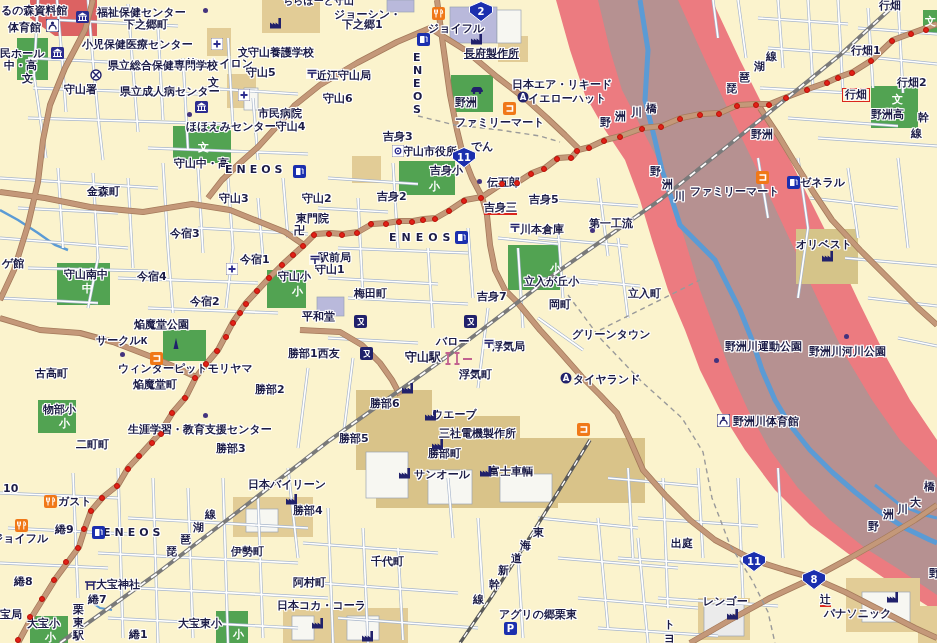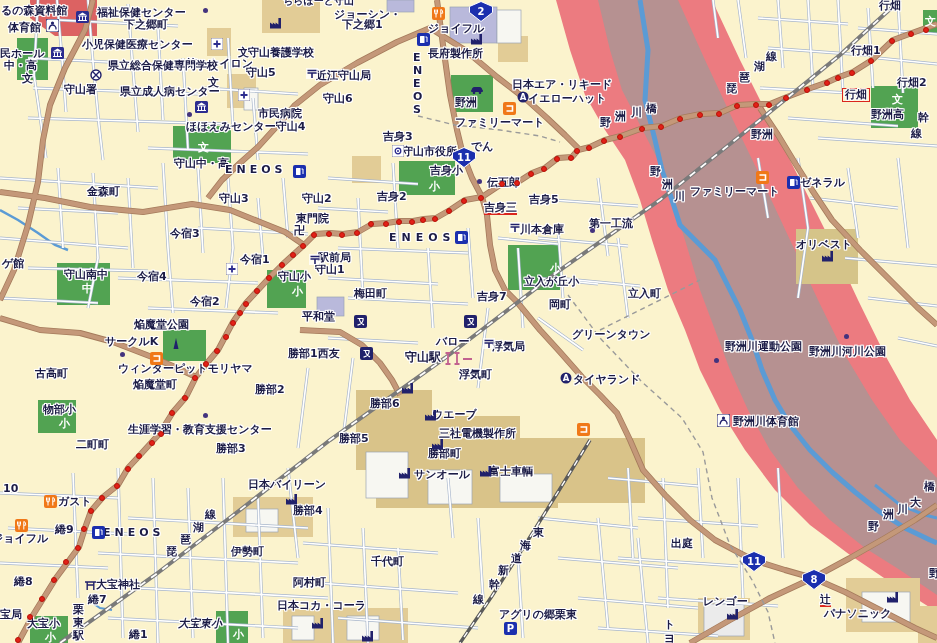--- a/index.html
+++ b/index.html
@@ -353,21 +353,21 @@
       <div class="lbl" style="left: 120px; top: 86px;">県立成人病センター</div>
       <div class="lbl" style="left: 208px; top: 77px;">文</div>
       <div class="lbl" style="left: 258px; top: 108px;">市民病院</div>
       <div class="lbl" style="left: 186px; top: 121px;">ほほえみセンター守山4</div>
       <div class="lbl" style="left: 316px; top: 70px;">近江守山局</div>
       <div class="lbl" style="left: 323px; top: 93px;">守山6</div>
       <div class="lbl" style="left: 283px; top: -4px; font-size: 10px;">ちらほーと守山</div>
       <div class="lbl" style="left: 334px; top: 9px;">ジョーシン・</div>
       <div class="lbl" style="left: 342px; top: 19px;">下之郷1</div>
       <div class="lbl" style="left: 428px; top: 23px;">ジョイフル</div>
-      <div class="lbl" style="left: 428px; top: 48px;">長府製作所</div>
+      <div class="lbl" style="left: 464px; top: 48px; text-decoration: underline;">長府製作所</div>
       <div class="lbl" style="left: 413px; top: 52px;">E</div>
       <div class="lbl" style="left: 413px; top: 65px;">N</div>
       <div class="lbl" style="left: 413px; top: 78px;">E</div>
       <div class="lbl" style="left: 413px; top: 91px;">O</div>
       <div class="lbl" style="left: 413px; top: 104px;">S</div>
       <div class="lbl" style="left: 455px; top: 97px;">野洲</div>
       <div class="lbl" style="left: 512px; top: 79px;">日本エア・リキード</div>
       <div class="lbl" style="left: 528px; top: 93px;">イエローハット</div>
       <div class="lbl" style="left: 455px; top: 117px;">ファミリーマート</div>
       <div class="lbl" style="left: 471px; top: 141px;">でん</div>
@@ -409,21 +409,21 @@
       <div class="lbl" style="left: 628px; top: 288px;">立入町</div>
       <div class="lbl" style="left: 302px; top: 311px;">平和堂</div>
       <div class="lbl" style="left: 436px; top: 316px; margin-top: 20px;">バロー</div>
       <div class="lbl" style="left: 288px; top: 348px;">勝部1西友</div>
       <div class="lbl" style="left: 405px; top: 351px; font-size: 12px; font-weight: 800;">守山駅</div>
       <div class="lbl" style="left: 459px; top: 369px;">浮気町</div>
       <div class="lbl" style="left: 492px; top: 341px;">浮気局</div>
       <div class="lbl" style="left: 572px; top: 329px;">グリーンタウン</div>
       <div class="lbl" style="left: 573px; top: 374px;">タイヤランド</div>
       <div class="lbl" style="left: 134px; top: 319px;">焔魔堂公園</div>
-      <div class="lbl" style="left: 105px; top: 336px;">サークルK</div>
+      <div class="lbl" style="left: 96px; top: 336px; font-family: Liberation Mono, monospace;">サークルK</div>
       <div class="lbl" style="left: 118px; top: 363px;">ウィンターピットモリヤマ</div>
       <div class="lbl" style="left: 133px; top: 379px;">焔魔堂町</div>
       <div class="lbl" style="left: 35px; top: 368px;">古高町</div>
       <div class="lbl" style="left: 43px; top: 404px;">物部小</div>
       <div class="lbl white" style="left: 59px; top: 418px;">小</div>
       <div class="lbl" style="left: 104px; top: 424px; padding-left: 24px;">生涯学習・教育支援センター</div>
       <div class="lbl" style="left: 76px; top: 439px;">二町町</div>
       <div class="lbl" style="left: 255px; top: 384px;">勝部2</div>
       <div class="lbl" style="left: 216px; top: 443px;">勝部3</div>
       <div class="lbl" style="left: 339px; top: 433px;">勝部5</div>
@@ -446,21 +446,21 @@
       <div class="lbl" style="left: 14px; top: 576px;">綣8</div>
       <div class="lbl" style="left: 96px; top: 579px;">大宝神社</div>
       <div class="lbl" style="left: 88px; top: 594px;">綣7</div>
       <div class="lbl" style="left: 0px; top: 609px;">宝局</div>
       <div class="lbl" style="left: 27px; top: 618px;">大宝小</div>
       <div class="lbl white" style="left: 45px; top: 632px;">小</div>
       <div class="lbl" style="left: 73px; top: 604px;">栗</div>
       <div class="lbl" style="left: 73px; top: 617px;">東</div>
       <div class="lbl" style="left: 73px; top: 630px;">駅</div>
       <div class="lbl" style="left: 129px; top: 629px;">綣1</div>
-      <div class="lbl" style="left: 178px; top: 618px; font-style: italic;">大宝東小</div>
+      <div class="lbl" style="left: 178px; top: 618px;">大宝東小</div>
       <div class="lbl white" style="left: 233px; top: 629px;">小</div>
       <div class="lbl" style="left: 3px; top: 483px;">10</div>
       <div class="lbl" style="left: 205px; top: 509px;">線</div>
       <div class="lbl" style="left: 193px; top: 522px;">湖</div>
       <div class="lbl" style="left: 180px; top: 534px;">琶</div>
       <div class="lbl" style="left: 166px; top: 546px;">琵</div>
       <div class="lbl" style="left: 766px; top: 51px;">線</div>
       <div class="lbl" style="left: 754px; top: 61px;">湖</div>
       <div class="lbl" style="left: 739px; top: 72px;">琶</div>
       <div class="lbl" style="left: 726px; top: 83px;">琵</div>

